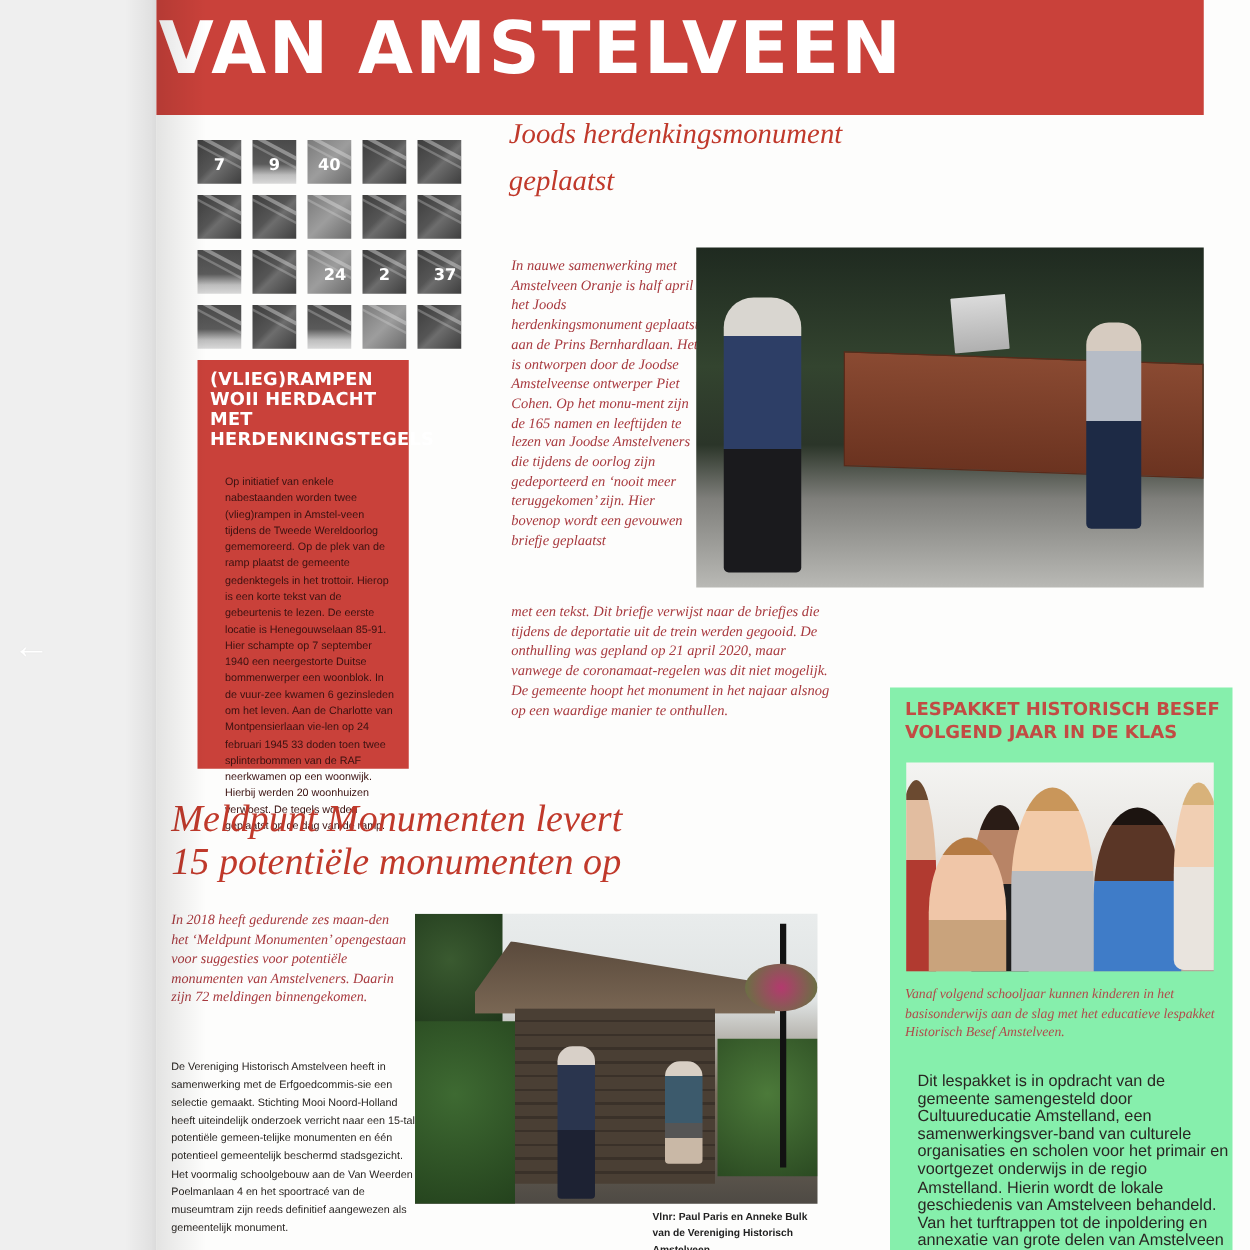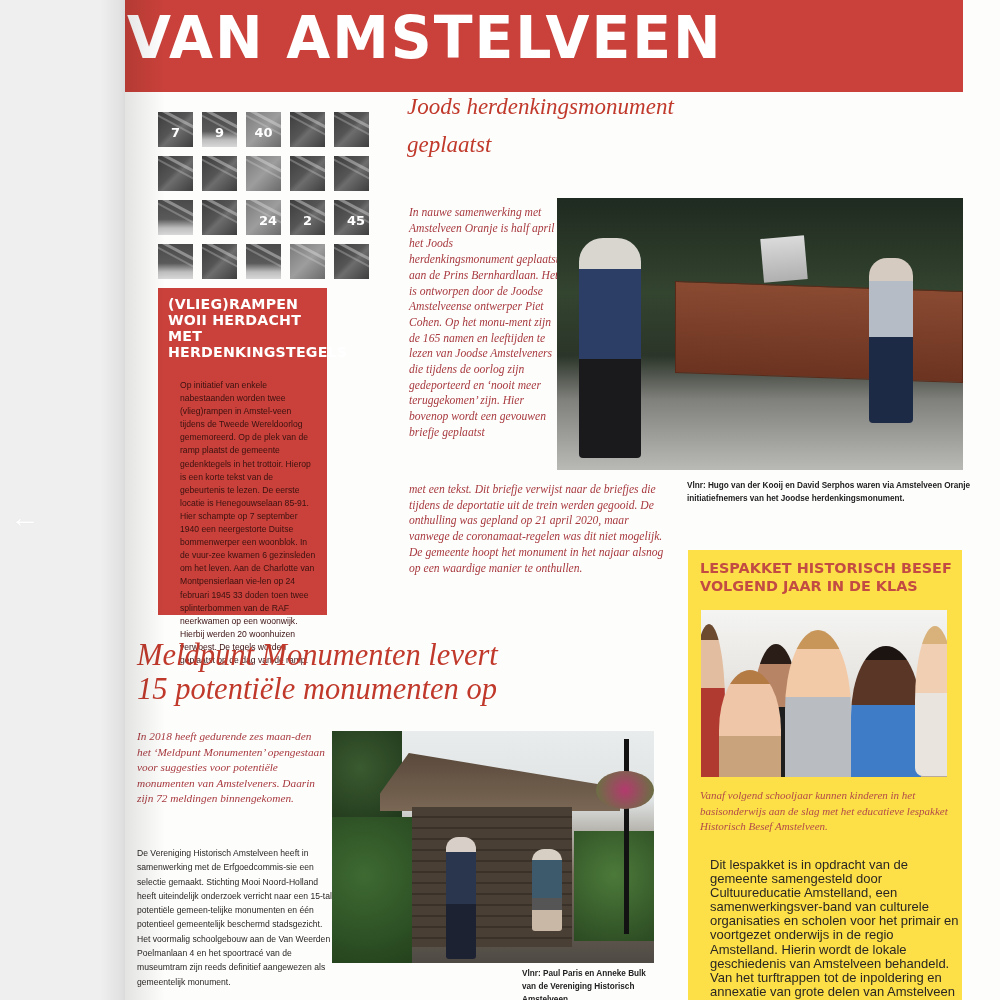--- a/index.html
+++ b/index.html
@@ -39,21 +39,21 @@
   .a1-lead-wide { position: absolute; left: 284px; top: 482px; width: 260px; font-family: "Liberation Serif", serif; font-style: italic; font-size: 11.6px; line-height: 15.7px; color: #a83a3f; }
   .photo1 { position: absolute; left: 432px; top: 198px; width: 406px; height: 272px; overflow: hidden;
     background: linear-gradient(180deg, #1f2a20 0%, #33442f 35%, #2b3529 58%, #7f7f7b 74%, #b9b9b5 100%); }
   .photo1 .wall { position: absolute; left: 118px; top: 88px; width: 288px; height: 92px; background: linear-gradient(180deg,#8a4a32,#6b3320); transform: skewY(2deg); border: 1px solid #5a2a19; }
   .photo1 .kite { position: absolute; left: 196px; top: 30px; width: 62px; height: 62px; background: linear-gradient(135deg,#f0f0f0,#9a9a9a); transform: rotate(40deg); clip-path: polygon(50% 0,100% 50%,50% 100%,0 50%); }
   .photo1 .person-a { position: absolute; left: 22px; top: 40px; width: 62px; height: 220px; background: linear-gradient(180deg,#d9d6d0 0 14%, #2d3e66 14% 55%, #1a1a1d 55% 100%); border-radius: 24px 24px 4px 4px; }
   .photo1 .person-b { position: absolute; left: 312px; top: 60px; width: 44px; height: 165px; background: linear-gradient(180deg,#d6cbc0 0 14%, #b6bcc6 14% 48%, #1d2a45 48% 100%); border-radius: 18px 18px 4px 4px; }
   .photo1-caption { position: absolute; left: 562px; top: 480px; width: 290px; font-family: "Liberation Sans", sans-serif; font-weight: bold; font-size: 8.2px; line-height: 12.5px; color: #222; }
 
   
-  .beige-box { position: absolute; left: 563px; top: 550px; width: 274px; height: 450px; background: #fde047; }
+  .beige-box { position: absolute; left: 587px; top: 550px; width: 274px; height: 450px; background: #86efac; }
   .beige-title { position: absolute; left: 12px; top: 9px; font-family: "DejaVu Sans", sans-serif; font-weight: bold; font-size: 14.4px; line-height: 18px; color: #c24b43; }
   .photo3 { position: absolute; left: 13px; top: 60px; width: 246px; height: 167px; overflow: hidden;
     background: linear-gradient(180deg,#f4f4f2 0%, #e8e6e2 40%, #b8a89a 100%); }
   .photo3 .kid { position: absolute; border-radius: 50% 50% 8px 8px; }
   .beige-lead { position: absolute; left: 12px; top: 238px; width: 250px; font-family: "Liberation Serif", serif; font-style: italic; font-size: 11px; line-height: 15.5px; color: #b14a4a; }
   .beige-body { position: absolute; left: 22px; top: 308px; width: 250px; font-family: "Liberation Sans", sans-serif; font-size: 13px; line-height: 14.1px; color: #2a2623; }
 
   
   .a2-title { position: absolute; left: 12px; top: 638px; font-family: "Liberation Serif", serif; font-style: italic; font-size: 30.5px; line-height: 34px; color: #c0392b; width: 480px; }
   .a2-lead { position: absolute; left: 12px; top: 729px; width: 190px; font-family: "Liberation Serif", serif; font-style: italic; font-size: 11.3px; line-height: 15.6px; color: #a83a3f; }
@@ -105,21 +105,21 @@
     <div class="tile"></div>
     <div class="tile cloud"></div>
     <div class="tile"></div>
     <div class="tile light">
         <span class="tile-num">24</span>
       </div>
     <div class="tile">
         <span class="tile-num center">2</span>
       </div>
     <div class="tile">
-        <span class="tile-num">45</span>
+        <span class="tile-num">37</span>
       </div>
     <div class="tile cloud"></div>
     <div class="tile"></div>
     <div class="tile cloud"></div>
     <div class="tile light"></div>
     <div class="tile"></div>
   </div>
 
   <div class="red-box">
     <div class="red-box-title">
@@ -136,21 +136,20 @@
   </div>
   <div class="a1-lead">In nauwe samenwerking met Amstelveen Oranje is half april het Joods herdenkingsmonument geplaatst aan de Prins Bernhardlaan. Het is ontworpen door de Joodse Amstelveense ontwerper Piet Cohen. Op het monu-ment zijn de 165 namen en leeftijden te lezen van Joodse Amstelveners die tijdens de oorlog zijn gedeporteerd en ‘nooit meer teruggekomen’ zijn. Hier bovenop wordt een gevouwen briefje geplaatst</div>
   <div class="a1-lead-wide">met een tekst. Dit briefje verwijst naar de briefjes die tijdens de deportatie uit de trein werden gegooid. De onthulling was gepland op 21 april 2020, maar vanwege de coronamaat-regelen was dit niet mogelijk. De gemeente hoopt het monument in het najaar alsnog op een waardige manier te onthullen.</div>
 
   <div class="photo1">
     <div class="wall"></div>
     <div class="kite"></div>
     <div class="person-a"></div>
     <div class="person-b"></div>
   </div>
-  <div class="photo1-caption">Vlnr: Hugo van der Kooij en David Serphos waren via Amstelveen Oranje initiatiefnemers van het Joodse herdenkingsmonument.</div>
 
   <div class="beige-box">
     <div class="beige-title">
       <div>LESPAKKET HISTORISCH BESEF</div>
       <div>VOLGEND JAAR IN DE KLAS</div>
     </div>
     <div class="photo3">
       <div class="kid" style="left:-8px;top:14px;width:32px;height:160px;background:linear-gradient(180deg,#6b4a30 0 10%,#e2bda0 10% 40%,#b13a30 40% 100%);"></div>
       <div class="kid" style="left:52px;top:34px;width:46px;height:140px;background:linear-gradient(180deg,#2a1c16 0 14%,#b88466 14% 45%,#1e1e1e 45% 100%);"></div>
       <div class="kid" style="left:18px;top:60px;width:62px;height:120px;background:linear-gradient(180deg,#b57b44 0 12%,#f0c6a8 12% 55%,#c9a37c 55% 100%);"></div>

